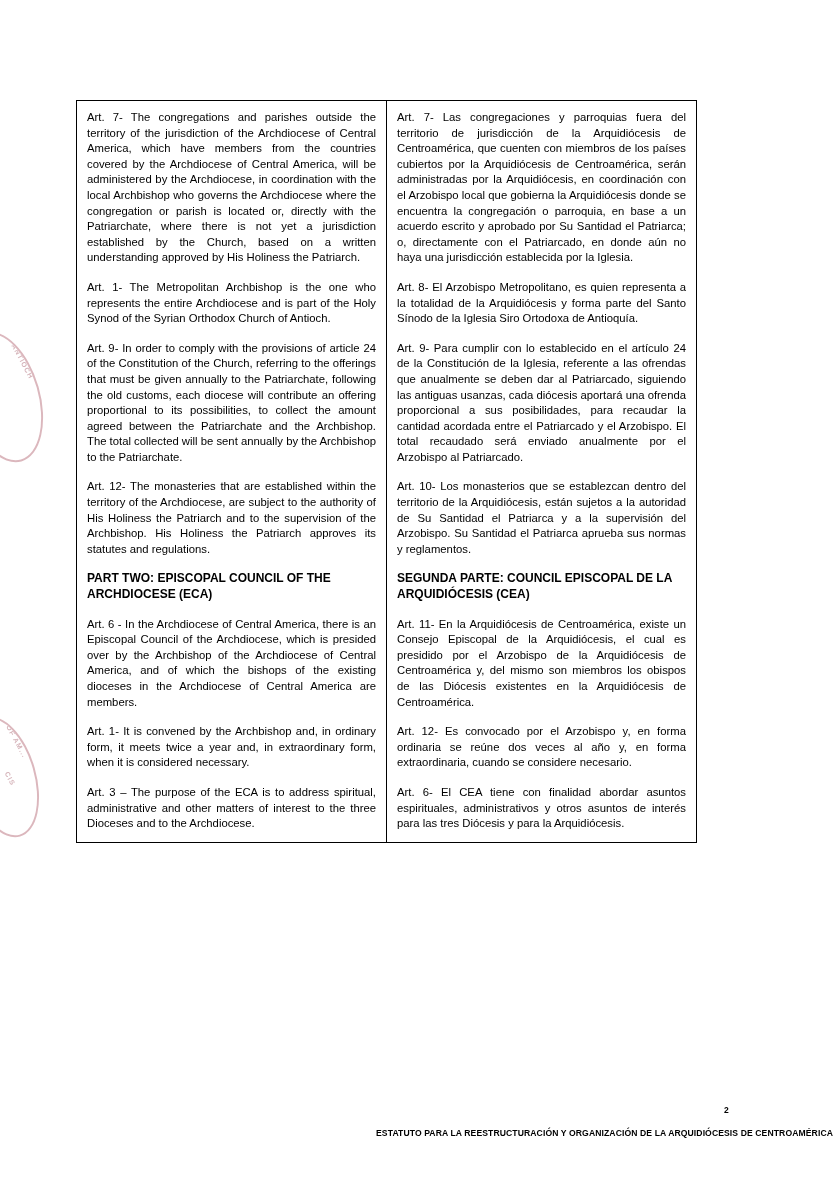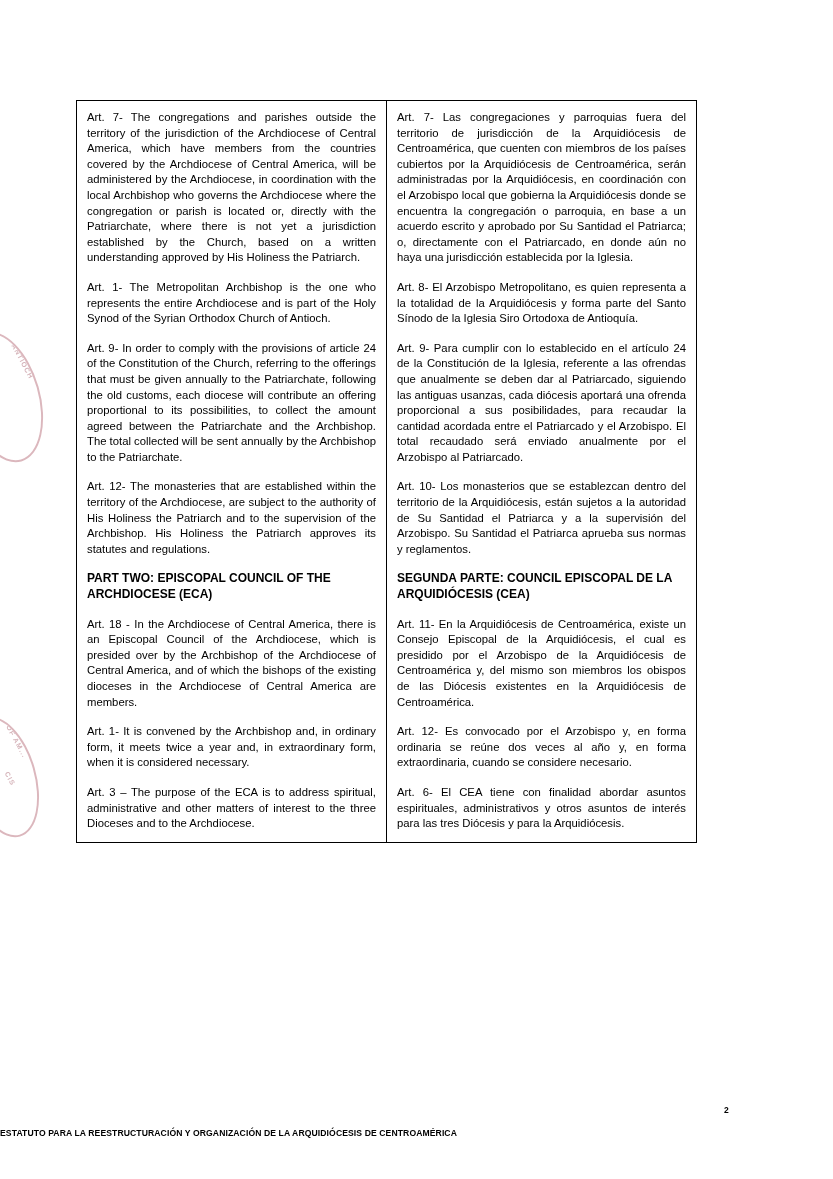--- a/index.html
+++ b/index.html
@@ -92,21 +92,21 @@
     font-size: 12px;
     line-height: 15.6px;
     font-weight: bold;
     text-align: left;
   }
   .footer {
     position: absolute;
     left: 0;
     top: 1128px;
     width: 833px;
-    text-align: left;
+    text-align: right;
     font-size: 8.6px;
     font-weight: bold;
     letter-spacing: 0.1px;
   }
   .page-number {
     position: absolute;
     left: 724px;
     top: 1105px;
     font-size: 8.5px;
     font-weight: bold;
@@ -127,21 +127,21 @@
 
   <table class="table">
     <tbody>
         <tr>
       <td>
         <p class="para">Art. 7- The congregations and parishes outside the territory of the jurisdiction of the Archdiocese of Central America, which have members from the countries covered by the Archdiocese of Central America, will be administered by the Archdiocese, in coordination with the local Archbishop who governs the Archdiocese where the congregation or parish is located or, directly with the Patriarchate, where there is not yet a jurisdiction established by the Church, based on a written understanding approved by His Holiness the Patriarch.</p>
         <p class="para">Art. 1- The Metropolitan Archbishop is the one who represents the entire Archdiocese and is part of the Holy Synod of the Syrian Orthodox Church of Antioch.</p>
         <p class="para">Art. 9- In order to comply with the provisions of article 24 of the Constitution of the Church, referring to the offerings that must be given annually to the Patriarchate, following the old customs, each diocese will contribute an offering proportional to its possibilities, to collect the amount agreed between the Patriarchate and the Archbishop. The total collected will be sent annually by the Archbishop to the Patriarchate.</p>
         <p class="para">Art. 12- The monasteries that are established within the territory of the Archdiocese, are subject to the authority of His Holiness the Patriarch and to the supervision of the Archbishop. His Holiness the Patriarch approves its statutes and regulations.</p>
         <p class="heading">PART TWO: EPISCOPAL COUNCIL OF THE ARCHDIOCESE (ECA)</p>
-        <p class="para">Art. 18 - In the Archdiocese of Central America, there is an Episcopal Council of the Archdiocese, which is presided over by the Archbishop of the Archdiocese of Central America, and of which the bishops of the existing dioceses in the Archdiocese of Central America are members.</p>
+        <p class="para">Art. 6 - In the Archdiocese of Central America, there is an Episcopal Council of the Archdiocese, which is presided over by the Archbishop of the Archdiocese of Central America, and of which the bishops of the existing dioceses in the Archdiocese of Central America are members.</p>
         <p class="para">Art. 1- It is convened by the Archbishop and, in ordinary form, it meets twice a year and, in extraordinary form, when it is considered necessary.</p>
         <p class="para">Art. 3 – The purpose of the ECA is to address spiritual, administrative and other matters of interest to the three Dioceses and to the Archdiocese.</p>
       </td>
       <td>
         <p class="para">Art. 7- Las congregaciones y parroquias fuera del territorio de jurisdicción de la Arquidiócesis de Centroamérica, que cuenten con miembros de los países cubiertos por la Arquidiócesis de Centroamérica, serán administradas por la Arquidiócesis, en coordinación con el Arzobispo local que gobierna la Arquidiócesis donde se encuentra la congregación o parroquia, en base a un acuerdo escrito y aprobado por Su Santidad el Patriarca; o, directamente con el Patriarcado, en donde aún no haya una jurisdicción establecida por la Iglesia.</p>
         <p class="para">Art. 8- El Arzobispo Metropolitano, es quien representa a la totalidad de la Arquidiócesis y forma parte del Santo Sínodo de la Iglesia Siro Ortodoxa de Antioquía.</p>
         <p class="para">Art. 9- Para cumplir con lo establecido en el artículo 24 de la Constitución de la Iglesia, referente a las ofrendas que anualmente se deben dar al Patriarcado, siguiendo las antiguas usanzas, cada diócesis aportará una ofrenda proporcional a sus posibilidades, para recaudar la cantidad acordada entre el Patriarcado y el Arzobispo. El total recaudado será enviado anualmente por el Arzobispo al Patriarcado.</p>
         <p class="para">Art. 10- Los monasterios que se establezcan dentro del territorio de la Arquidiócesis, están sujetos a la autoridad de Su Santidad el Patriarca y a la supervisión del Arzobispo. Su Santidad el Patriarca aprueba sus normas y reglamentos.</p>
         <p class="heading">SEGUNDA PARTE: COUNCIL EPISCOPAL DE LA ARQUIDIÓCESIS (CEA)</p>
         <p class="para">Art. 11- En la Arquidiócesis de Centroamérica, existe un Consejo Episcopal de la Arquidiócesis, el cual es presidido por el Arzobispo de la Arquidiócesis de Centroamérica y, del mismo son miembros los obispos de las Diócesis existentes en la Arquidiócesis de Centroamérica.</p>

